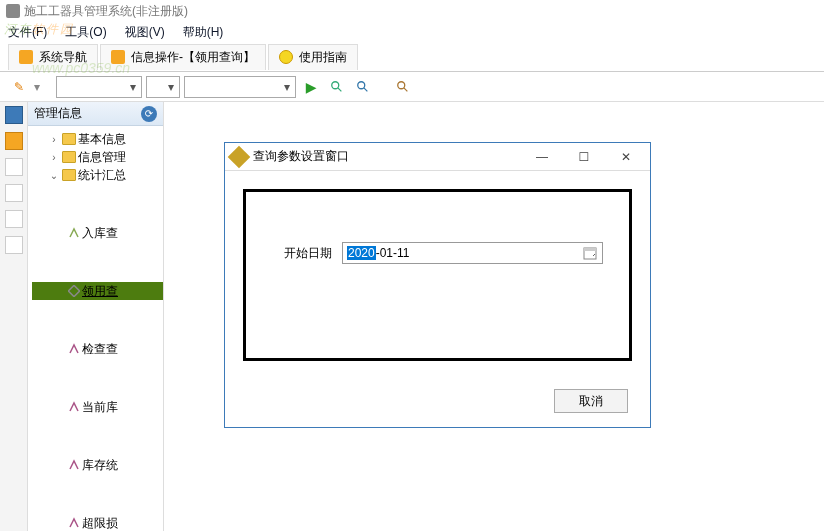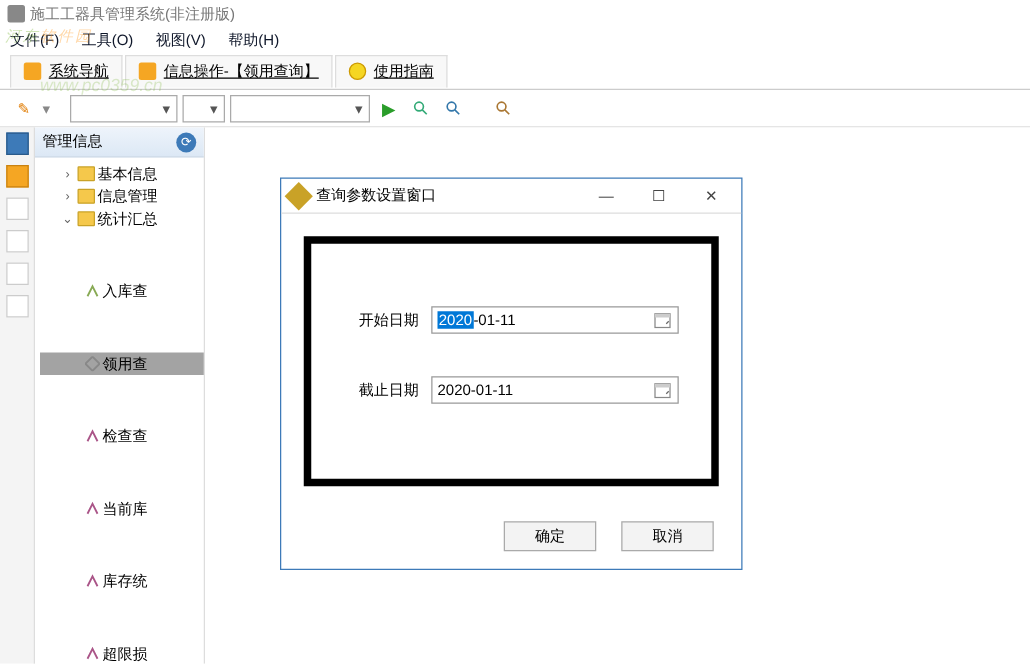--- a/index.html
+++ b/index.html
@@ -14,21 +14,21 @@
 .title-text { color: #777; font-size: 12px; }
 
 .menu-bar { height: 20px; display: flex; align-items: center; padding-left: 8px; gap: 18px; }
 .menu-item { color: #0f172a; cursor: pointer; }
 
 .tab-bar { height: 30px; border-bottom: 1px solid #ccc; display: flex; align-items: center; padding-left: 8px; gap: 2px; }
 .tab { height: 26px; padding: 0 10px; display: flex; align-items: center; gap: 6px; border: 1px solid #ddd; border-bottom: none; background: #f8f8f8; cursor: pointer; }
 .tab .tab-icon { width: 14px; height: 14px; }
 .tab-icon.orange { background: #f5a623; border-radius: 2px; }
 .tab-icon.yellow { background: #f5d623; border-radius: 50%; border: 1px solid #c90; }
-.tab-text { white-space: nowrap; text-decoration: underline; }
+.tab-text { white-space: nowrap; }
 
 .toolbar { height: 30px; border-bottom: 1px solid #ddd; display: flex; align-items: center; padding-left: 8px; gap: 4px; }
 .tb-btn { width: 22px; height: 22px; display: flex; align-items: center; justify-content: center; cursor: pointer; }
 .combo { height: 22px; border: 1px solid #aaa; background: #fff; display: flex; align-items: center; }
 .combo.w1 { width: 86px; }
 .combo.w2 { width: 34px; }
 .combo.w3 { width: 112px; }
 .combo .arrow { margin-left: auto; width: 16px; text-align: center; color: #555; }
 .play { color: #2a9d2a; font-size: 14px; }
 .tool-icon { width: 14px; height: 14px; }
@@ -42,31 +42,31 @@
 .tree-header { height: 24px; background: linear-gradient(#eef4fb,#dce8f5); border-bottom: 1px solid #c5d4e3; display: flex; align-items: center; padding: 0 6px; justify-content: space-between; }
 .tree-header .refresh { width: 16px; height: 16px; border-radius: 50%; background: #3d7ab8; color: #fff; display:flex; align-items:center; justify-content:center; font-size:10px; cursor:pointer; }
 .tree { padding: 4px 0 0 4px; }
 .tree-node { display: flex; align-items: center; height: 18px; gap: 2px; cursor: pointer; white-space: nowrap; }
 .toggle { width: 12px; text-align: center; color: #666; font-size: 10px; }
 .folder { width: 14px; height: 12px; background: #f5c84b; border: 1px solid #c9a227; border-radius: 1px; }
 .leaf-icon { width: 12px; height: 12px; display:inline-block; }
 .leaf-icon svg { width:12px; height:12px; }
 .indent1 { padding-left: 16px; }
 .indent2 { padding-left: 36px; margin-top: 40px; }
-.tree-node.selected { background: #a3a3a3; }
+.tree-node.selected { background: #4d7c0f; text-decoration: underline; }
 
 .content { flex: 1; background: #fff; position: relative; }
 
-.dialog { position: absolute; left: 60px; top: 40px; width: 370px; border: 1px solid #3d7ab8; background: #fff; box-shadow: 0 0 0 1px #fff inset; }
+.dialog { position: absolute; left: 60px; top: 40px; width: 427px; border: 1px solid #3d7ab8; background: #fff; box-shadow: 0 0 0 1px #fff inset; }
 .dlg-title { height: 28px; display: flex; align-items: center; padding: 0 6px; gap: 6px; border-bottom: 1px solid #ddd; }
 .dlg-title .icon { width: 16px; height: 16px; background: #c9a227; transform: rotate(45deg); }
 .dlg-title .spacer { flex: 1; }
 .dlg-ctrl { width: 36px; height: 20px; display:flex; align-items:center; justify-content:center; cursor:pointer; color:#444; }
 .dlg-body { padding: 18px; }
-.dlg-inner { border: 6px solid #000000; padding: 50px 26px 60px 26px; }
+.dlg-inner { border: 3px solid #000000; padding: 50px 26px 60px 26px; }
 .field-row { display: flex; align-items: center; gap: 10px; margin-bottom: 34px; }
 .field-label { width: 60px; text-align: right; }
 .date-input { flex: 1; height: 22px; border: 1px solid #999; display: flex; align-items: center; padding: 0 4px; position: relative; background:#fff; }
 .date-input .sel { background: #0078d7; color: #fff; padding: 0 1px; }
 .date-input .cal { margin-left: auto; width:16px; height:16px; display:flex; align-items:center; justify-content:center; }
 .date-input .cal svg { width:14px; height:14px; }
 .dlg-buttons { display:flex; justify-content:flex-end; gap: 20px; padding: 10px 22px 14px 0; }
 .dlg-btn { width: 74px; height: 24px; border: 1px solid #aaa; background: #f3f3f3; cursor: pointer; }
 </style>
 </head>
@@ -236,34 +236,20 @@
                 <span>-01-11</span>
               <span class="cal">
                   <svg viewBox="0 0 14 14">
                     <rect x="1" y="2" width="12" height="11" fill="#fff" stroke="#888"></rect>
                     <rect x="1" y="2" width="12" height="3" fill="#ccc"></rect>
                     <path d="M10 10 l2 -2" stroke="#666"></path>
                   </svg>
                 </span>
             </div>
           </div>
-          <div class="field-row" style="margin-bottom:0">
-            <span class="field-label">截止日期</span>
-            <div class="date-input">
-              <span>2020-01-11</span>
-              <span class="cal">
-                  <svg viewBox="0 0 14 14">
-                    <rect x="1" y="2" width="12" height="11" fill="#fff" stroke="#888"></rect>
-                    <rect x="1" y="2" width="12" height="3" fill="#ccc"></rect>
-                    <path d="M10 10 l2 -2" stroke="#666"></path>
-                  </svg>
-                </span>
-            </div>
-          </div>
         </div>
       </div>
       <div class="dlg-buttons">
-        <button class="dlg-btn">确定</button>
         <button class="dlg-btn">取消</button>
       </div>
     </div>
   </div>
 </div>
 
 </body></html>

